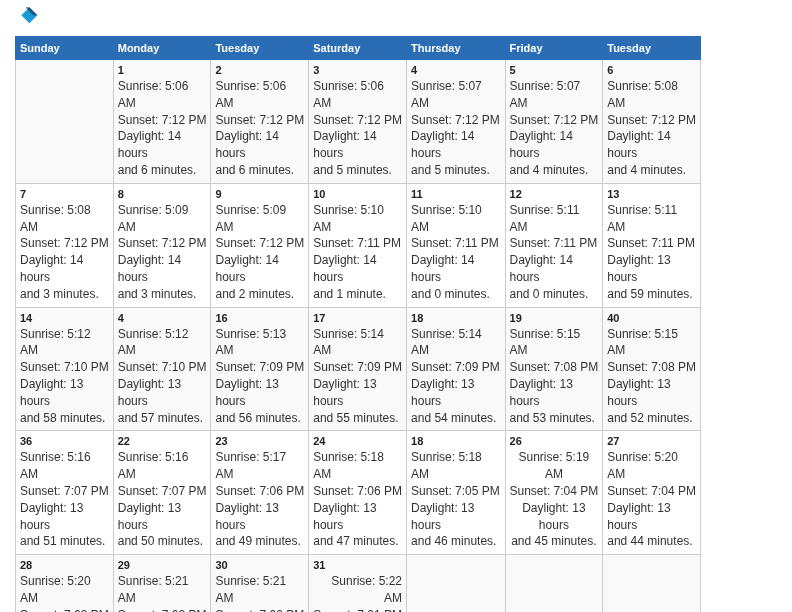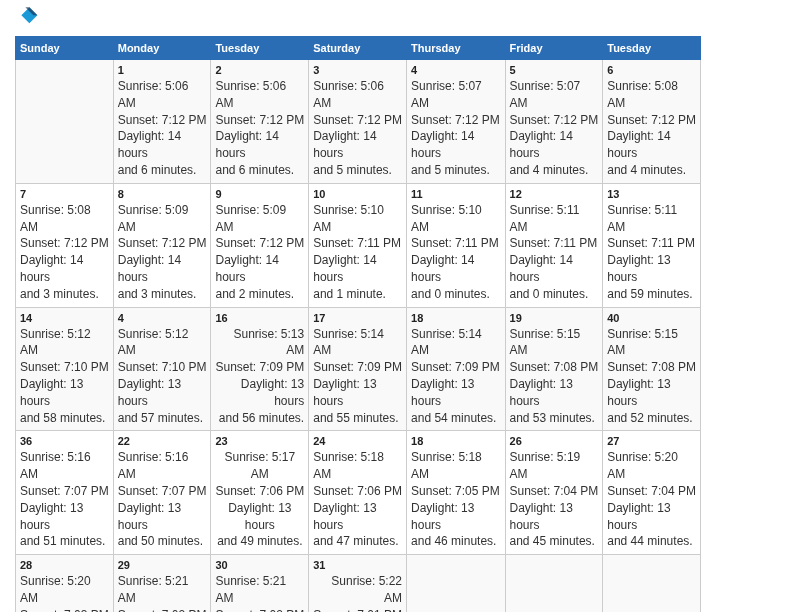--- a/index.html
+++ b/index.html
@@ -228,21 +228,21 @@
           </td>
           <td>
             <span class="day-number">4</span>
             <div class="day-info" style="white-space: pre-line;">Sunrise: 5:12 AM
 Sunset: 7:10 PM
 Daylight: 13 hours
 and 57 minutes.</div>
           </td>
           <td>
             <span class="day-number">16</span>
-            <div class="day-info" style="white-space: pre-line; text-align: right;">Sunrise: 5:13 AM
+            <div class="day-info" style="white-space: pre-line;">Sunrise: 5:13 AM
 Sunset: 7:09 PM
 Daylight: 13 hours
 and 56 minutes.</div>
           </td>
           <td>
             <span class="day-number">17</span>
             <div class="day-info" style="white-space: pre-line;">Sunrise: 5:14 AM
 Sunset: 7:09 PM
 Daylight: 13 hours
 and 55 minutes.</div>
@@ -279,42 +279,42 @@
           </td>
           <td>
             <span class="day-number">22</span>
             <div class="day-info" style="white-space: pre-line;">Sunrise: 5:16 AM
 Sunset: 7:07 PM
 Daylight: 13 hours
 and 50 minutes.</div>
           </td>
           <td>
             <span class="day-number">23</span>
-            <div class="day-info" style="white-space: pre-line; text-align: center;">Sunrise: 5:17 AM
+            <div class="day-info" style="white-space: pre-line;">Sunrise: 5:17 AM
 Sunset: 7:06 PM
 Daylight: 13 hours
 and 49 minutes.</div>
           </td>
           <td>
             <span class="day-number">24</span>
             <div class="day-info" style="white-space: pre-line;">Sunrise: 5:18 AM
 Sunset: 7:06 PM
 Daylight: 13 hours
 and 47 minutes.</div>
           </td>
           <td>
             <span class="day-number">18</span>
             <div class="day-info" style="white-space: pre-line;">Sunrise: 5:18 AM
 Sunset: 7:05 PM
 Daylight: 13 hours
 and 46 minutes.</div>
           </td>
           <td>
             <span class="day-number">26</span>
-            <div class="day-info" style="white-space: pre-line;">Sunrise: 5:19 AM
+            <div class="day-info" style="white-space: pre-line; text-align: center;">Sunrise: 5:19 AM
 Sunset: 7:04 PM
 Daylight: 13 hours
 and 45 minutes.</div>
           </td>
           <td>
             <span class="day-number">27</span>
             <div class="day-info" style="white-space: pre-line;">Sunrise: 5:20 AM
 Sunset: 7:04 PM
 Daylight: 13 hours
 and 44 minutes.</div>

